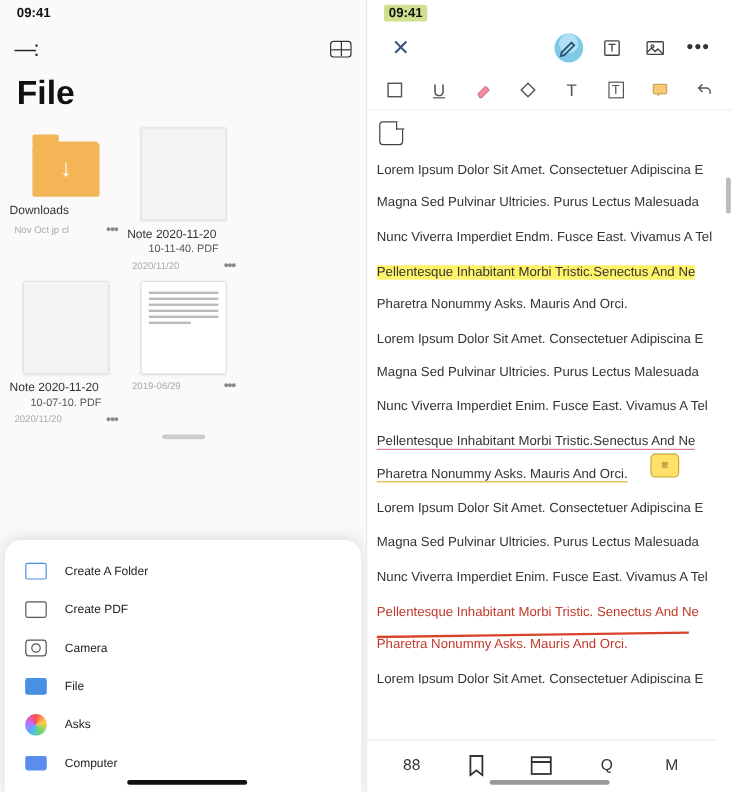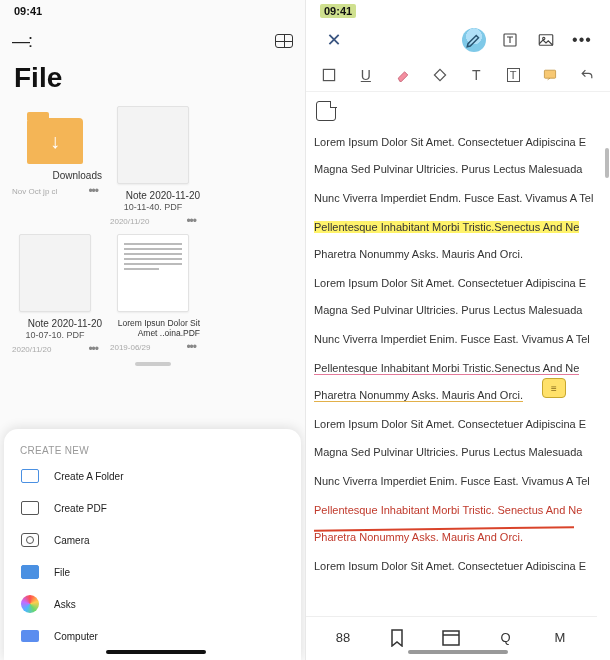--- a/index.html
+++ b/index.html
@@ -19,21 +19,21 @@
     .files-title { font-size: 28px; font-weight: 700; padding: 4px 14px 10px 14px; color: #111; }
     .file-grid { display: flex; flex-wrap: wrap; gap: 4px; padding: 0 8px; }
     .file-item { width: 94px; display: flex; flex-direction: column; align-items: center; position: relative; }
     .folder-icon { width: 56px; height: 46px; background: #f4b556; border-radius: 4px 4px 2px 2px; position: relative; margin-top: 14px; }
     .folder-icon::before { content: ''; position: absolute; top: -6px; left: 0; width: 22px; height: 8px; background: #f4b556; border-radius: 2px 2px 0 0; }
     .folder-icon::after { content: '↓'; position: absolute; inset: 0; display: flex; align-items: center; justify-content: center; color: #fff; font-size: 20px; font-weight: 700; }
     .doc-thumb { width: 72px; height: 78px; background: #f3f3f3; border: 1px solid #e2e2e2; border-radius: 2px; margin-top: 2px; box-shadow: 0 1px 2px rgba(0,0,0,0.06); position: relative; overflow: hidden; }
     .doc-thumb.text-doc { background: #fff; }
     .doc-thumb .lines { position: absolute; top: 8px; left: 6px; right: 6px; }
     .doc-thumb .lines span { display: block; height: 2px; background: #bbb; margin-bottom: 3px; }
-    .file-name { font-size: 10px; color: #333; text-align: right; margin-top: 6px; line-height: 1.2; width: 100%; overflow: hidden; }
+    .file-name { font-size: 10px; color: #333; text-align: left; margin-top: 6px; line-height: 1.2; width: 100%; overflow: hidden; }
     .file-sub { font-size: 9px; color: #555; text-align: center; }
     .file-meta { font-size: 8px; color: #aaa; width: 100%; display: flex; justify-content: space-between; align-items: center; padding: 2px 4px 0 4px; }
     .dots { color: #888; font-size: 12px; letter-spacing: -1px; }
     .sheet-handle { width: 36px; height: 4px; background: #ccc; border-radius: 2px; margin: 6px auto 0 auto; }
     .bottom-sheet { position: absolute; left: 4px; right: 4px; bottom: 0; background: #fff; border-radius: 14px 14px 0 0; box-shadow: 0 -1px 12px rgba(0,0,0,0.12); padding: 10px 0 8px 0; }
     .sheet-label { font-size: 10px; color: #999; padding: 6px 16px 4px 16px; letter-spacing: 0.3px; }
     .sheet-row { display: flex; align-items: center; padding: 6px 16px; gap: 14px; }
     .sheet-icon { width: 20px; height: 20px; display: flex; align-items: center; justify-content: center; font-size: 15px; }
     .sheet-text { font-size: 10px; color: #222; }
     .folder-outline { width: 18px; height: 14px; border: 1.5px solid #4a90e2; border-radius: 2px; position: relative; }
@@ -117,31 +117,29 @@
       <div class="doc-thumb text-doc">
         <div class="lines">
             <span></span>
             <span></span>
             <span></span>
             <span></span>
             <span></span>
             <span style="width:60%"></span>
           </div>
       </div>
-      <div class="file-name" style="font-size:8.5px">Lorem Ipsun Dolor Sit Amet ..oina.PDF</div>
       <div class="file-meta">
         <span>2019-06/29</span>
         <span class="dots">•••</span>
       </div>
     </div>
   </div>
   <div class="sheet-handle"></div>
 
   <div class="bottom-sheet">
-    <div class="sheet-label">CREATE NEW</div>
     <div class="sheet-row">
       <span class="sheet-icon">
           <span class="folder-outline"></span>
         </span>
       <span class="sheet-text">Create A Folder</span>
     </div>
     <div class="sheet-row">
       <span class="sheet-icon">
           <span class="folder-outline" style="border-color:#555"></span>
         </span>

